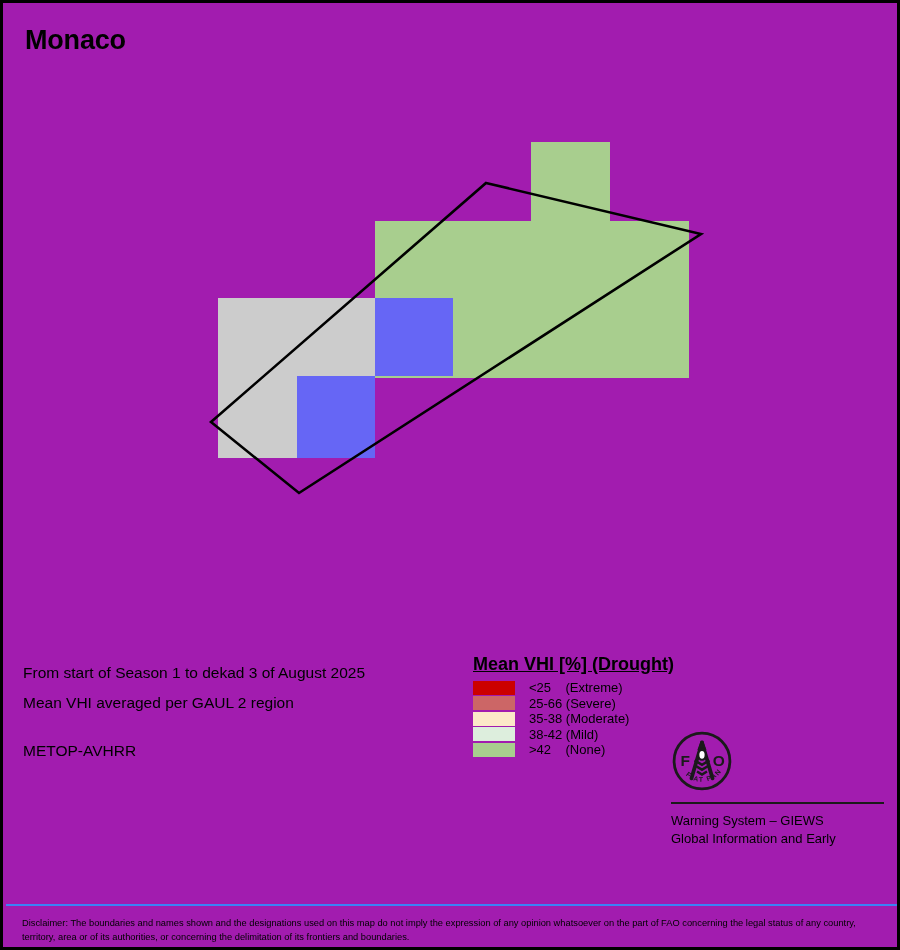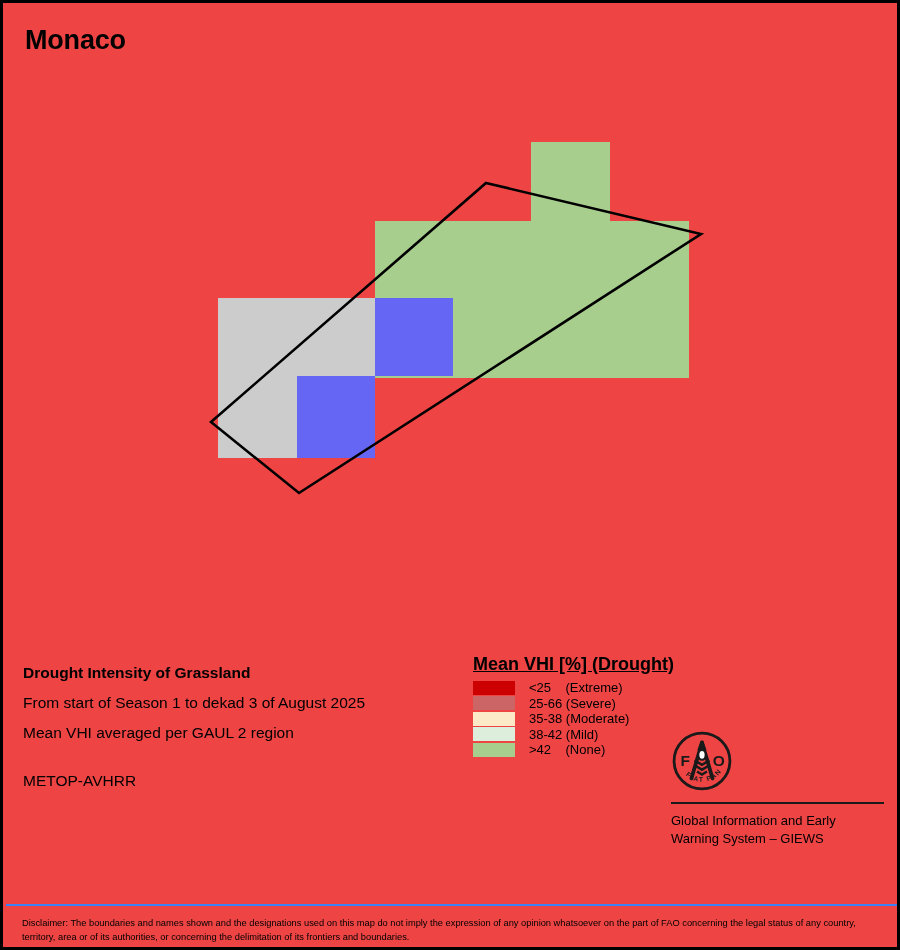--- a/index.html
+++ b/index.html
@@ -7,21 +7,21 @@
     padding: 0;
     background: #ffffff;
   }
   body {
     font-family: "Liberation Sans", sans-serif;
   }
   #page {
     position: relative;
     width: 900px;
     height: 950px;
-    background: #ef4444;
+    background: #a21caf;
     border: 3px solid #000000;
     box-sizing: border-box;
     overflow: hidden;
   }
 
   
   #map-title {
     position: absolute;
     left: 22px;
     top: 22px;
@@ -173,21 +173,20 @@
         <div class="raster-cell" style="left: 294px; top: 313px; width: 78px; height: 82px; background: rgb(204, 204, 204);"></div>
         <div class="raster-cell" style="left: 372px; top: 235px; width: 78px; height: 78px; background: rgb(102, 102, 245);"></div>
         <div class="raster-cell" style="left: 294px; top: 313px; width: 78px; height: 82px; background: rgb(102, 102, 245);"></div>
       </div>
     <svg id="boundary-layer" viewBox="0 0 894 560">
       <polygon id="boundary-polygon" fill="none" stroke="#000000" stroke-width="2.6" stroke-linejoin="miter" points="483,120 698,171 296,430 208,359"></polygon>
     </svg>
   </div>
 
   <div id="description-block">
-    <div class="line bold">Drought Intensity of Grassland</div>
     <div class="line">From start of Season 1 to dekad 3 of August 2025</div>
     <div class="line">Mean VHI averaged per GAUL 2 region</div>
     <div class="spacer"></div>
     <div class="line">METOP-AVHRR</div>
   </div>
 
   <div id="legend">
     <div id="legend-title">Mean VHI [%] (Drought)</div>
     <div id="legend-drought-rows">
         <div class="legend-row">
@@ -228,22 +227,22 @@
         <text class="fao-letter" x="50" y="33" font-family="'Liberation Sans',sans-serif" font-size="22" font-weight="bold" fill="#1a1a1a" text-anchor="middle">A</text>
         <text class="fao-letter" x="77" y="58" font-family="'Liberation Sans',sans-serif" font-size="25" font-weight="bold" fill="#1a1a1a" text-anchor="middle">O</text>
         <path id="fao-motto-path" d="M18 66 A38 38 0 0 0 82 66" fill="none"></path>
         <text font-family="'Liberation Sans',sans-serif" font-size="11" font-weight="bold" fill="#1a1a1a" letter-spacing="2.2">
           <textPath href="#fao-motto-path" startOffset="12%">FIAT PANIS</textPath>
         </text>
       </svg>
     </div>
     <div id="fao-rule"></div>
     <div id="fao-system-name">
+        <div>Warning System – GIEWS</div>
         <div>Global Information and Early</div>
-        <div>Warning System – GIEWS</div>
       </div>
   </div>
 
   <div id="disclaimer-box">
     <div id="disclaimer-text">Disclaimer: The boundaries and names shown and the designations used on this map do not imply the expression of any opinion whatsoever on the part of FAO concerning the legal status of any country, territory, area or of its authorities, or concerning the delimitation of its frontiers and boundaries.</div>
   </div>
 
 </div>
 
 </body></html>

